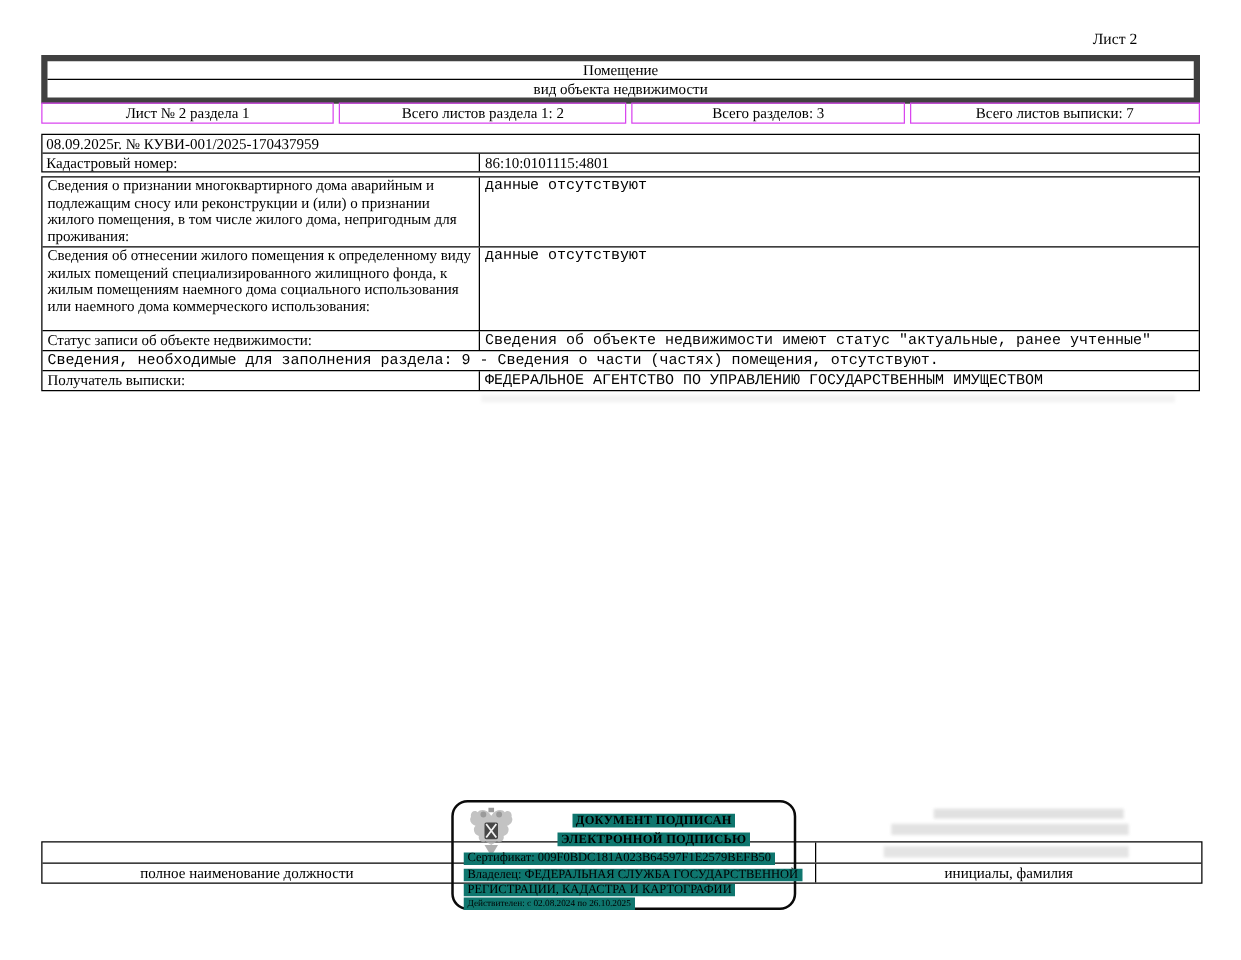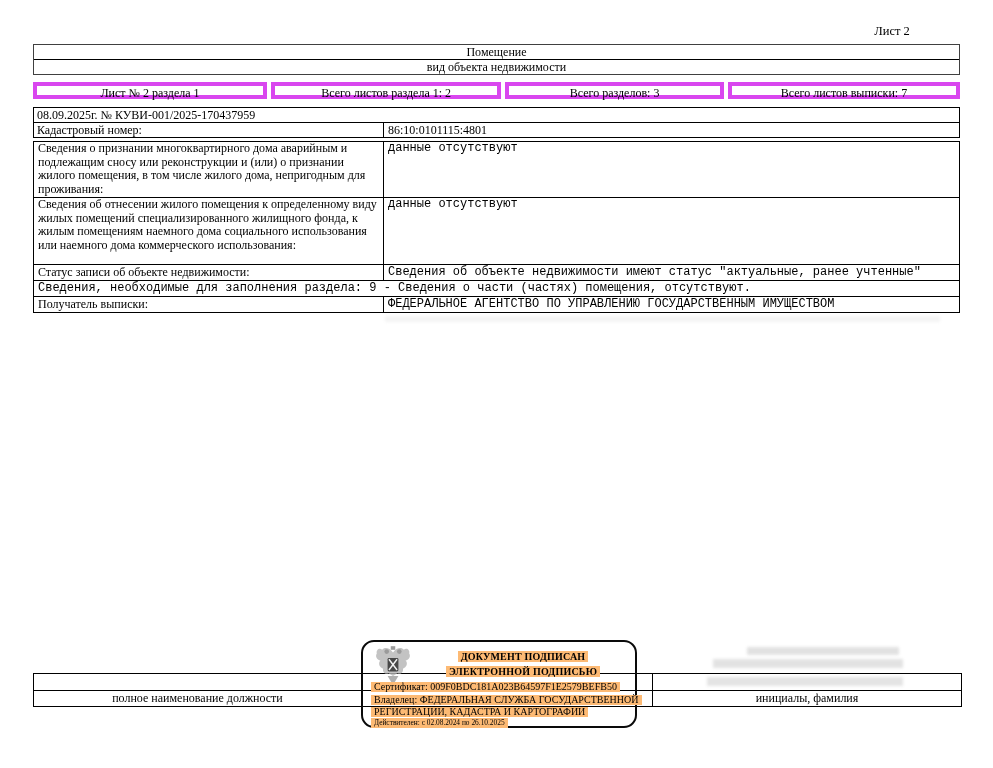--- a/index.html
+++ b/index.html
@@ -11,27 +11,27 @@
     font-size:12px;color:#000;
     overflow:hidden;
     margin:0 auto;
   }
   .abs{position:absolute;box-sizing:border-box;}
 
   
   .sheet-label{top:24px;left:852px;width:80px;text-align:center;font-size:12.5px;}
 
   
-  .header-table{top:44px;left:33px;width:927px;border:1px solid #404040;}
+  .header-table{top:44px;left:33px;width:927px;border:5px solid #404040;}
   .ht-row{height:14px;line-height:14px;text-align:center;}
   .ht-row2{border-top:1px solid #000;}
 
   
   .meta-row{top:82px;left:33px;width:927px;display:flex;gap:4px;}
-  .meta-cell{border:4px solid #d946ef;height:17px;line-height:15px;text-align:center;box-sizing:border-box;}
+  .meta-cell{border:1px solid #d946ef;height:17px;line-height:15px;text-align:center;box-sizing:border-box;}
   .mc1{flex:235 0 0;}
   .mc2{flex:231 0 0;}
   .mc3{flex:219 0 0;}
   .mc4{flex:233 0 0;}
 
   
   .docinfo{top:107px;left:33px;width:927px;border:1px solid #000;}
   .di-row1{height:14px;line-height:14px;padding-left:3px;border-bottom:1px solid #000;}
   .di-row2{display:flex;height:14px;line-height:14px;}
   .di-label{width:350px;border-right:1px solid #000;padding-left:3px;box-sizing:border-box;}
@@ -67,21 +67,21 @@
   
   .stamp{
     top:640px;left:361px;width:276px;height:88px;
     border:2.5px solid #0a0a0a;border-radius:13px;
     background:transparent;z-index:3;
   }
   .emblem{position:absolute;left:12px;top:3px;width:36px;height:42px;}
   .st-title{position:absolute;left:52px;right:4px;text-align:center;font-size:10px;font-weight:bold;letter-spacing:.2px;line-height:11px;}
   .t1{top:9px;}
   .t2{top:24px;}
-  .st-title span,.st-small span{background:#fdba74;padding:0 3px;display:inline-block;}
+  .st-title span,.st-small span{background:#0f766e;padding:0 3px;display:inline-block;}
   .st-small{position:absolute;left:8px;right:4px;font-size:10px;line-height:10px;white-space:nowrap;}
   .s1{top:40px;}
   .s2{top:53px;}
   .s3{top:65px;}
   .s4{top:76px;font-size:7.4px;}
 </style>
 </head>
 <body>
 
 <div class="page">

